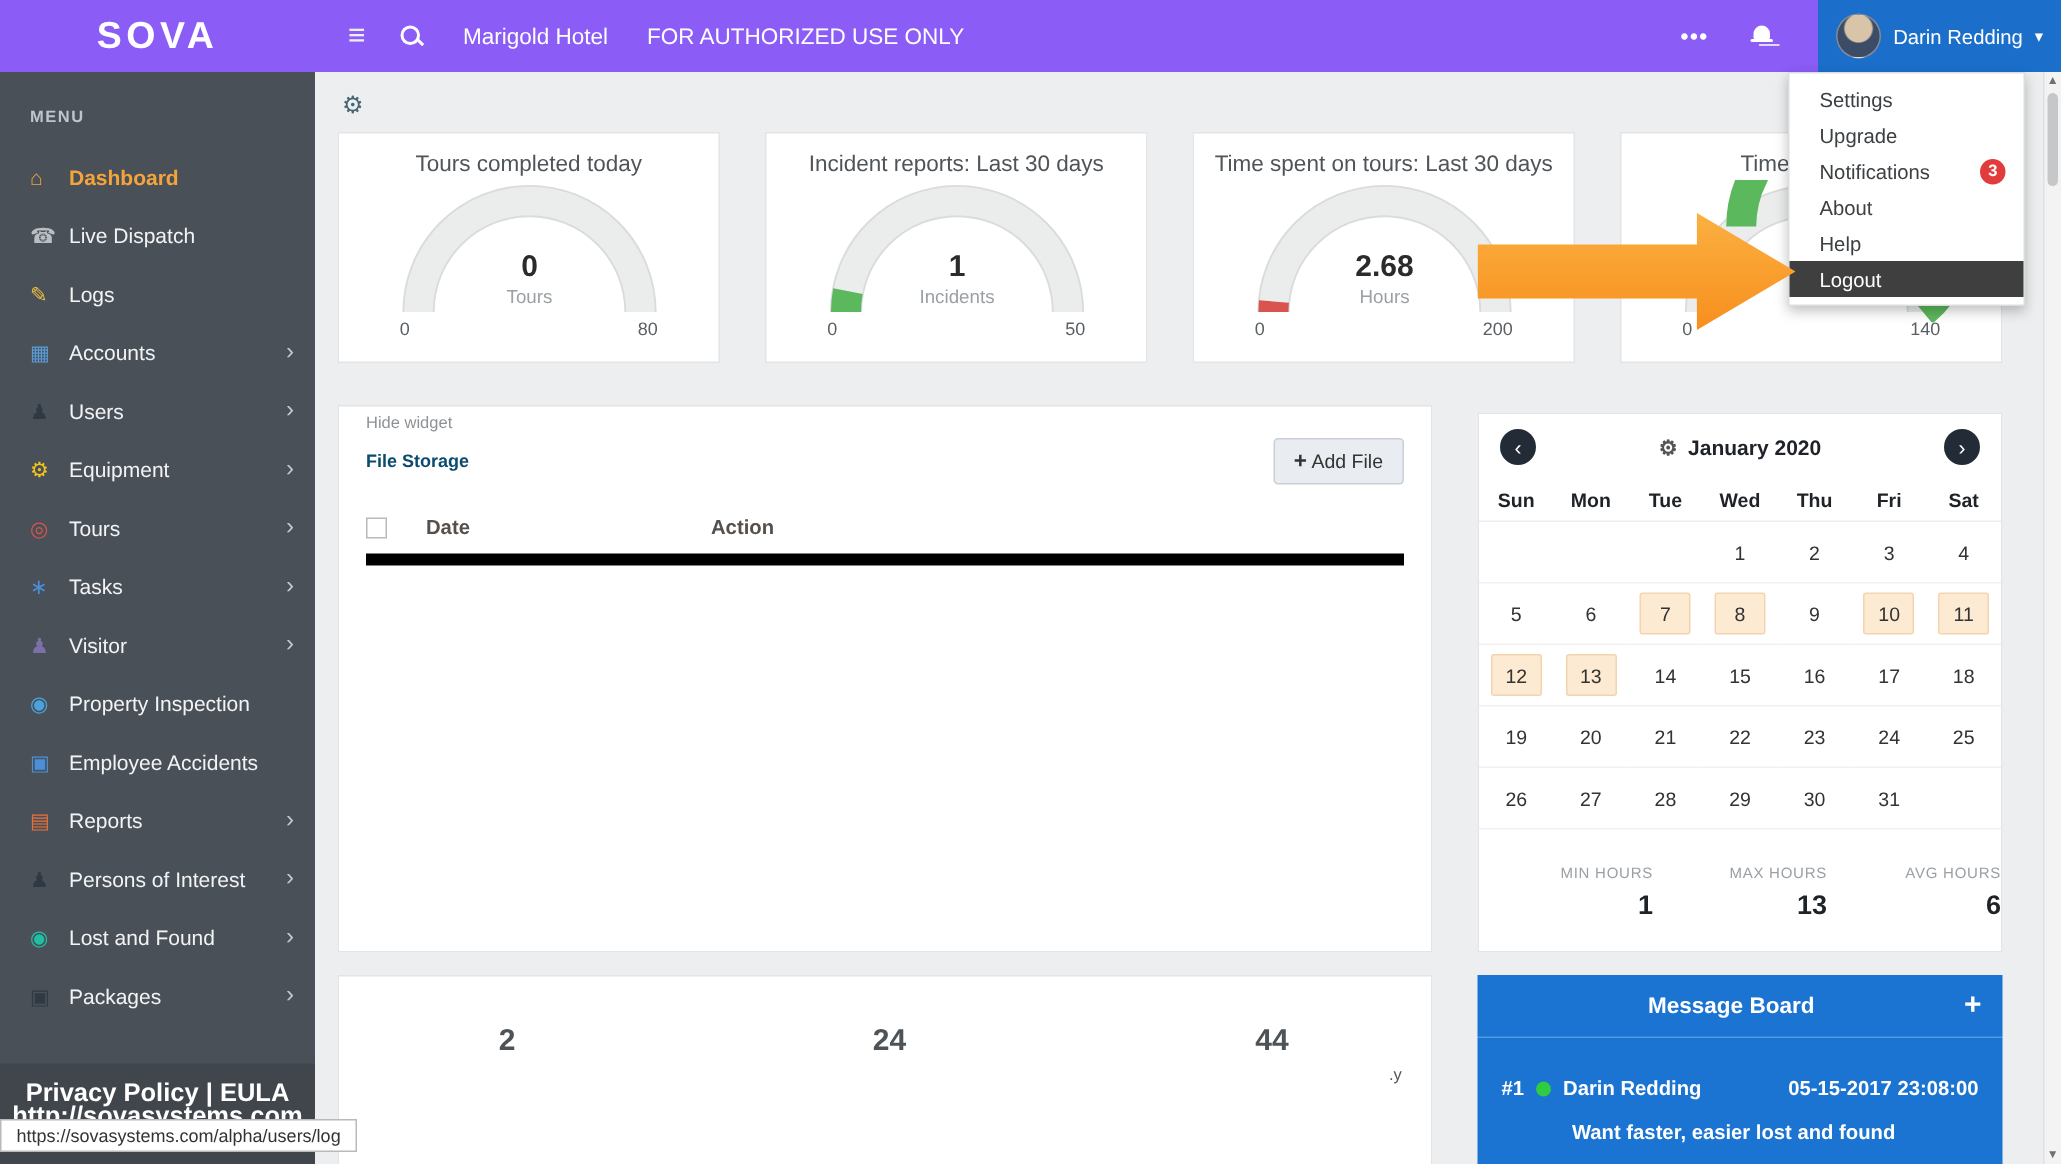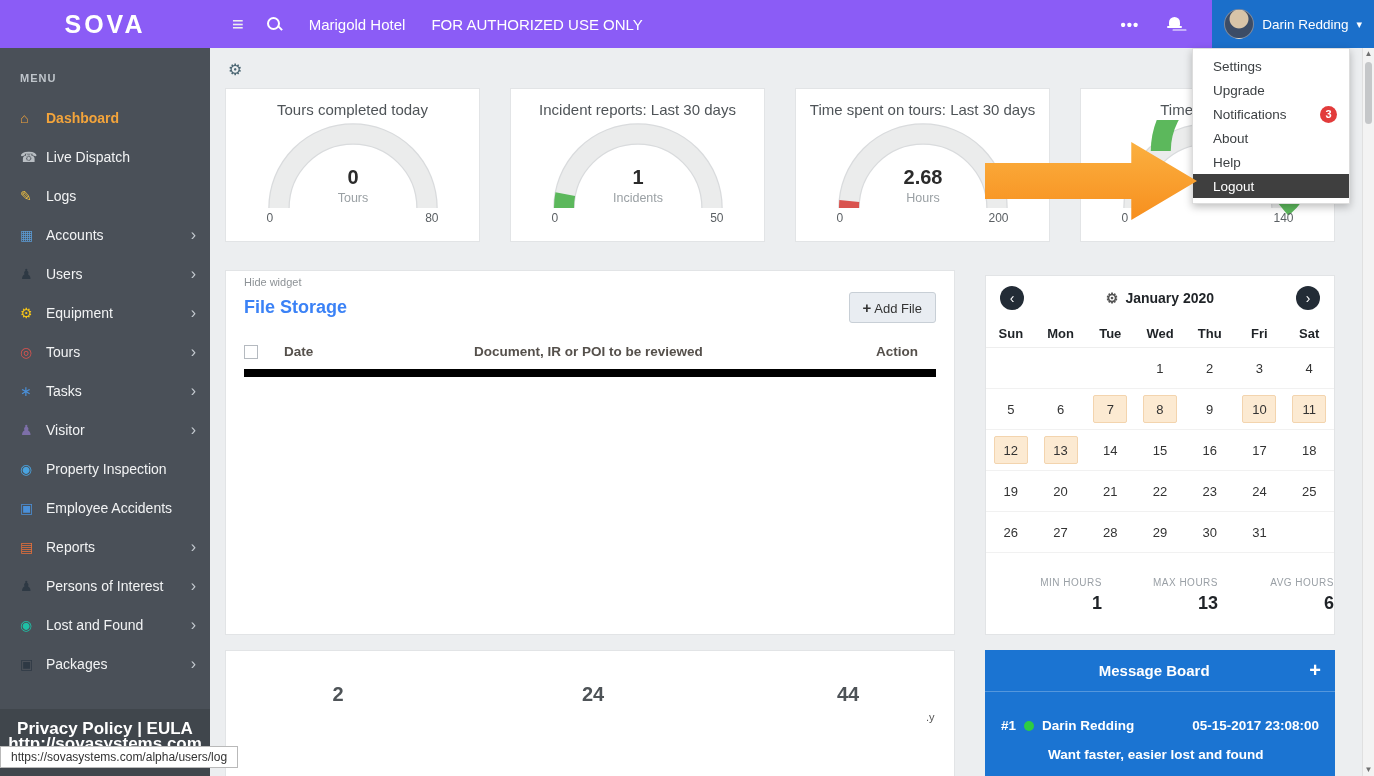--- a/index.html
+++ b/index.html
@@ -66,21 +66,21 @@
   .gauge-card{top:40px;width:255px;height:154px}
   .g-title{text-align:center;font-size:15px;color:#4f5458;margin-top:12px;white-space:nowrap;overflow:hidden}
   .g-wrap{width:220px;margin:2px auto 0}
   .g-minmax{display:flex;justify-content:space-between;width:220px;margin:-8px auto 0;
     padding:0 24px;font-size:12px;color:#5a5f63}
 
   
   .fs-card{left:15px;top:222px;width:730px;height:365px;padding:5px 18px}
   .hide-widget{font-size:11px;color:#8d9296;cursor:pointer}
   .fs-head{display:flex;align-items:center;margin-top:2px;height:34px}
-  .fs-title{font-weight:bold;font-size:18px;color:#3b82f6}
+  .fs-title{font-weight:bold;font-size:12px;color:#0c4a6e}
   .add-file-btn{margin-left:auto;background:#e9edf2;border:1px solid #c8cfd6;border-radius:3px;
     padding:6px 13px;font-size:13px;color:#333;cursor:pointer;white-space:nowrap}
   .add-file-btn b{font-size:15px;margin-right:3px}
   .fs-table-head{display:grid;grid-template-columns:40px 190px 1fr 60px;align-items:center;
     margin-top:20px;padding-bottom:10px;border-bottom:8px solid #000000;
     font-weight:bold;font-size:13.5px;color:#55504b}
   .fs-check{width:14px;height:14px;border:1px solid #b5bac0;background:#fff;cursor:pointer}
 
   
   .cal-card{left:775px;top:227px;width:350px;height:360px}
@@ -303,21 +303,20 @@
 
   <div class="card fs-card">
     <div class="hide-widget">Hide widget</div>
     <div class="fs-head">
       <span class="fs-title">File Storage</span>
       <button class="add-file-btn"><b>+</b><span>Add File</span></button>
     </div>
     <div class="fs-table-head">
       <span class="fs-check"></span>
       <span>Date</span>
-      <span>Document, IR or POI to be reviewed</span>
       <span>Action</span>
     </div>
   </div>
 
   <div class="card cal-card">
     <div class="cal-head">
       <div class="cal-nav">‹</div>
       <div class="cal-title">
         <span class="cal-gear">⚙</span><span>January 2020</span>
       </div>

